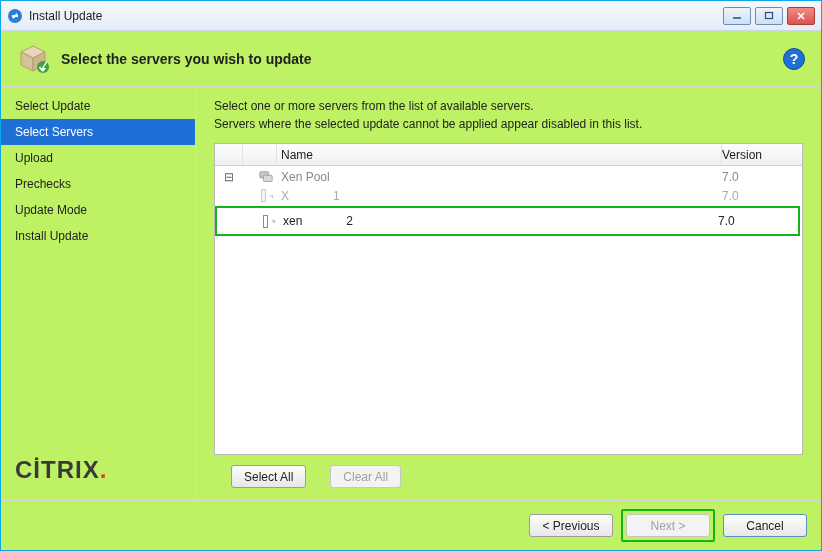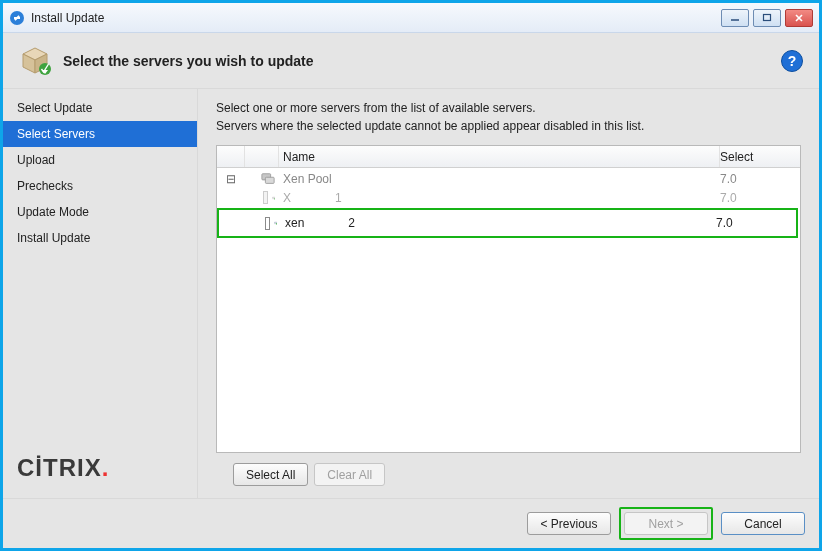--- a/index.html
+++ b/index.html
@@ -1,17 +1,17 @@
 <!DOCTYPE html>
 <html><head>
 <meta charset="utf-8">
 <style>
   * { box-sizing: border-box; font-family: "Segoe UI", Tahoma, sans-serif; }
   html,body { margin:0; padding:0; background:#fff; }
-  .window { width:822px; height:551px; border:3px solid #0ea5e9; background:#e5e5e5; display:flex; flex-direction:column; position:relative; }
+  .window { width:822px; height:551px; border:1px solid #0ea5e9; background:#bef264; display:flex; flex-direction:column; position:relative; }
   .titlebar { height:30px; background:linear-gradient(#f6f9fd,#e4ecf7); border-bottom:1px solid #c9d7ea; display:flex; align-items:center; padding:0 6px; font-size:12px; color:#222; }
   .titlebar .icon-slot { width:16px; height:16px; margin-right:6px; display:flex; align-items:center; justify-content:center; }
   .titlebar .title-text { flex:1; }
   .winbtns { display:flex; gap:4px; }
   .winbtn { width:28px; height:18px; border:1px solid #6d8cb3; border-radius:2px; background:linear-gradient(#eef4fb,#cfe0f3); display:flex; align-items:center; justify-content:center; font-size:10px; color:#2a4d7a; }
   .winbtn.close { background:linear-gradient(#f28a84,#d9534f); border-color:#b03a35; color:#fff; font-weight:bold; }
   .header { height:56px; display:flex; align-items:center; padding:0 16px; border-bottom:1px solid #d9d9d9; }
   .header .pkg-icon { width:32px; height:32px; margin-right:12px; }
   .header h1 { flex:1; font-size:14px; font-weight:bold; margin:0; color:#222; }
   .help-icon { width:22px; height:22px; border-radius:50%; background:#1f6fd6; color:#fff; display:flex; align-items:center; justify-content:center; font-weight:bold; font-size:14px; border:1px solid #0d4fa0; }
@@ -37,21 +37,21 @@
   .row .toggle { width:28px; text-align:center; color:#666; }
   .row .ico { width:34px; display:flex; justify-content:flex-end; padding-right:4px; }
   .row .nm { flex:1; padding-left:4px; display:flex; align-items:center; gap:4px; }
   .row .ver { width:80px; }
   .row.dis { color:#aaa; }
   .row.child .ico { padding-left:18px; }
   .row .cb { width:13px; height:13px; border:1px solid #8a8a8a; background:#fff; display:inline-block; margin-right:4px; }
   .row.dis .cb { border-color:#ccc; background:#f3f3f3; }
   .highlight-wrap { border:2px solid #17b317; margin:2px 2px 0 0; }
   .svr-icon { width:14px; height:14px; }
-  .listactions { display:flex; gap:6px; padding:10px 17px 8px; }
+  .listactions { display:flex; gap:24px; padding:10px 17px 8px; }
   .btn { height:23px; padding:0 12px; font-size:12px; border:1px solid #9c9c9c; background:linear-gradient(#fdfdfd,#e7e7e7); border-radius:3px; color:#222; }
   .btn:disabled, .btn.disabled { color:#a0a0a0; border-color:#c6c6c6; background:#f3f3f3; }
   .footer { height:50px; border-top:1px solid #d9d9d9; display:flex; justify-content:flex-end; align-items:center; gap:8px; padding:0 14px; }
   .footer .btn { min-width:84px; }
   .footer .highlight-btn { border:2px solid #17b317; padding:3px; border-radius:2px; }
 </style>
 </head>
 <body>
 
 <div class="window">
@@ -118,21 +118,21 @@
       <div class="instr">
         <div>Select one or more servers from the list of available servers.</div>
         <div>Servers where the selected update cannot be applied appear disabled in this list.</div>
       </div>
 
       <div class="listbox">
         <div class="listhdr">
           <div class="col-toggle"></div>
           <div class="col-ico"></div>
           <div class="col-name">Name</div>
-          <div class="col-ver">Select</div>
+          <div class="col-ver">Version</div>
         </div>
 
         <div class="row pool">
           <div class="toggle">⊟</div>
           <div class="ico">
             <svg class="svr-icon" viewBox="0 0 16 16">
                 <rect x="1" y="2" width="10" height="7" rx="1" fill="#c7c7c7" stroke="#9a9a9a"></rect>
                 <rect x="5" y="6" width="10" height="7" rx="1" fill="#d9d9d9" stroke="#9a9a9a"></rect>
               </svg>
           </div>

